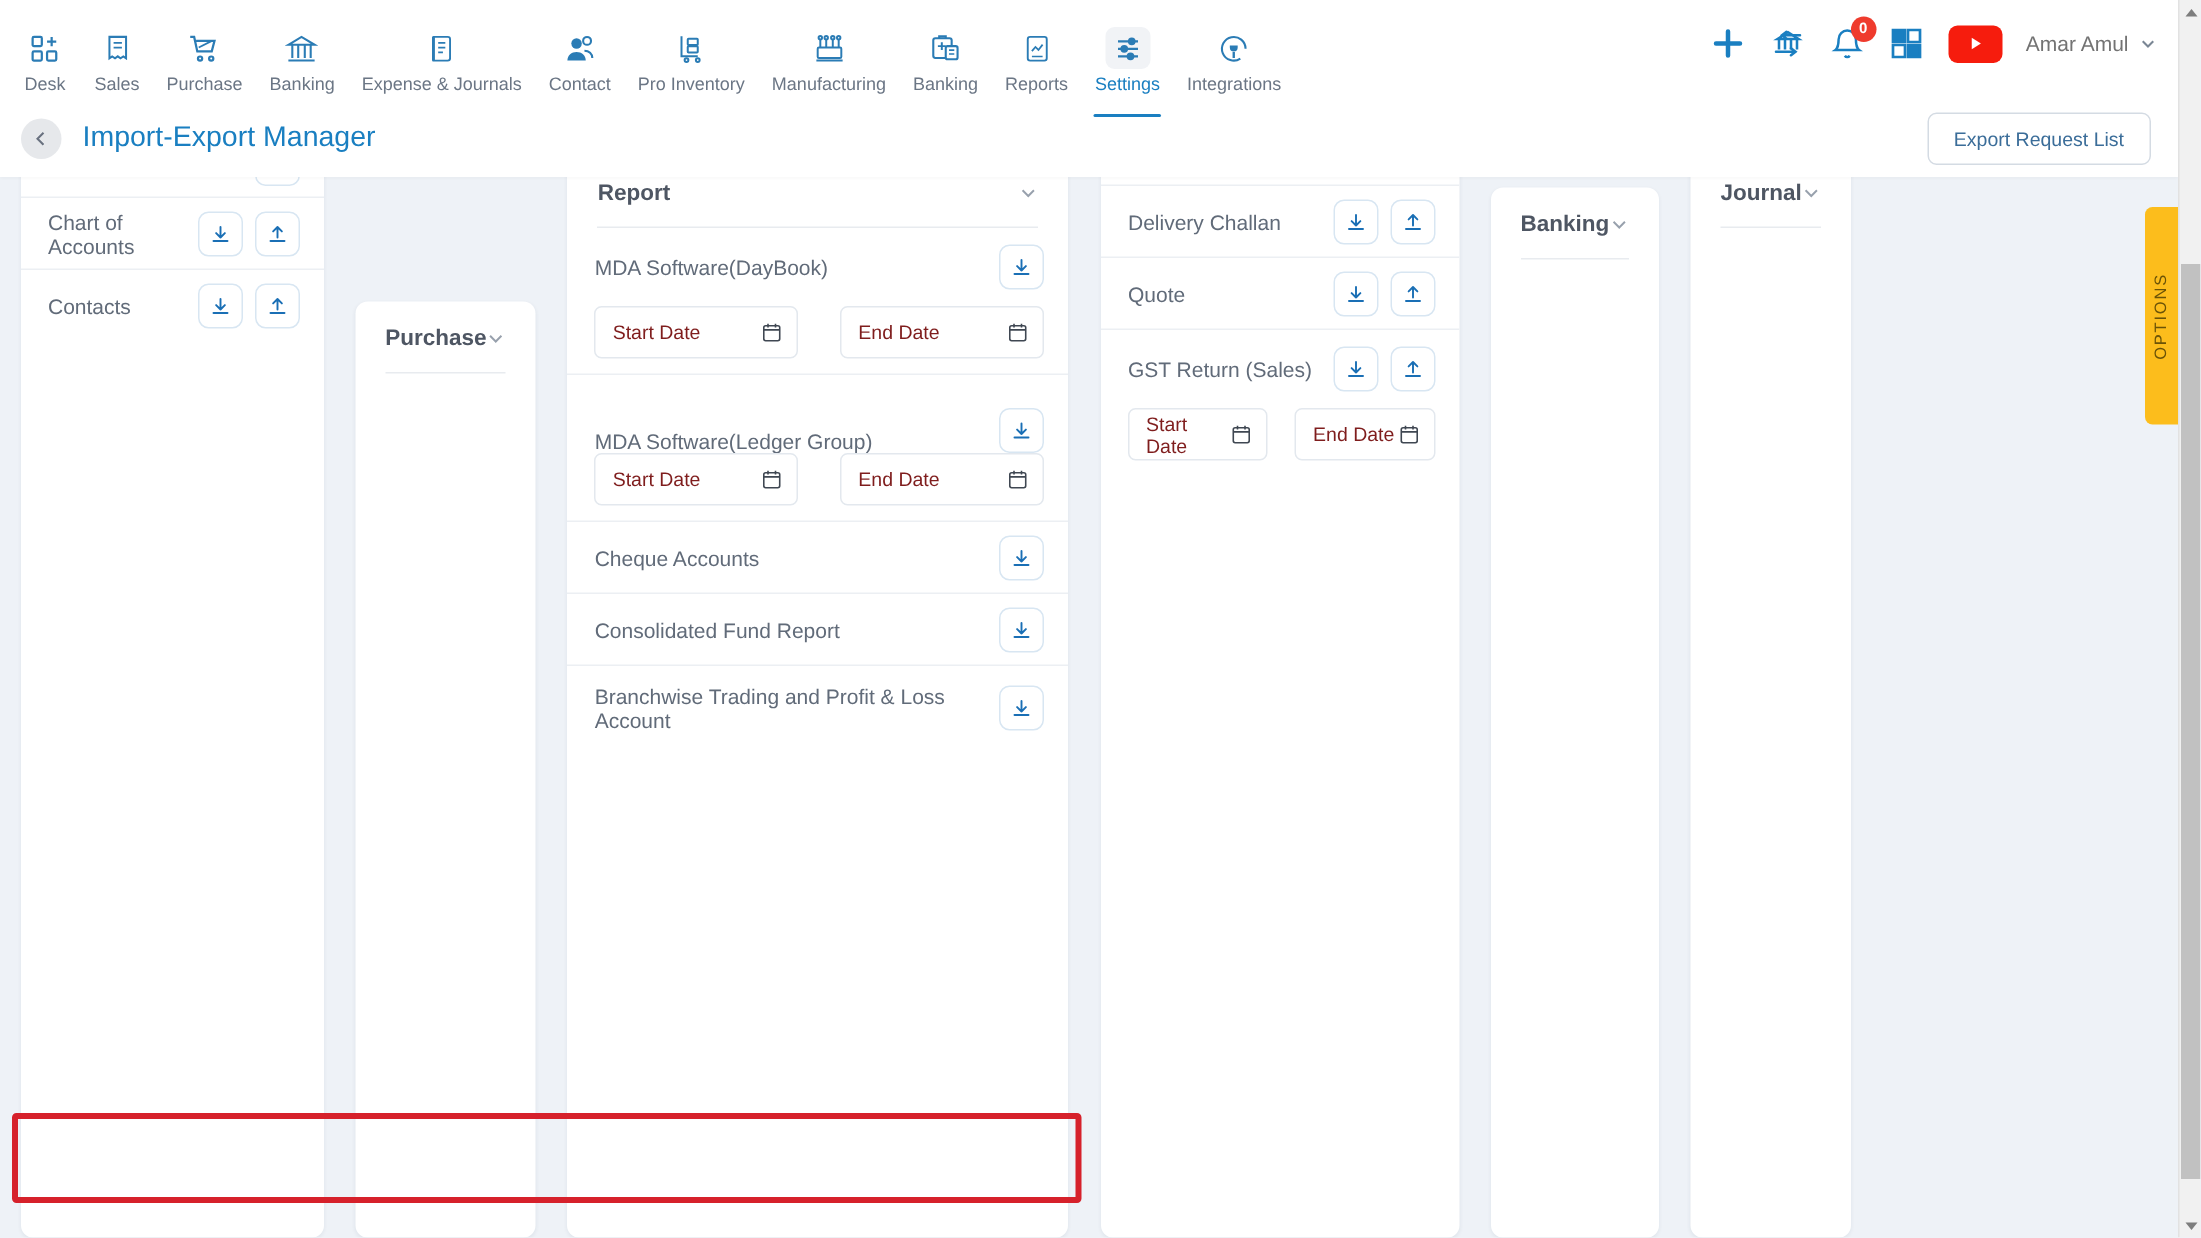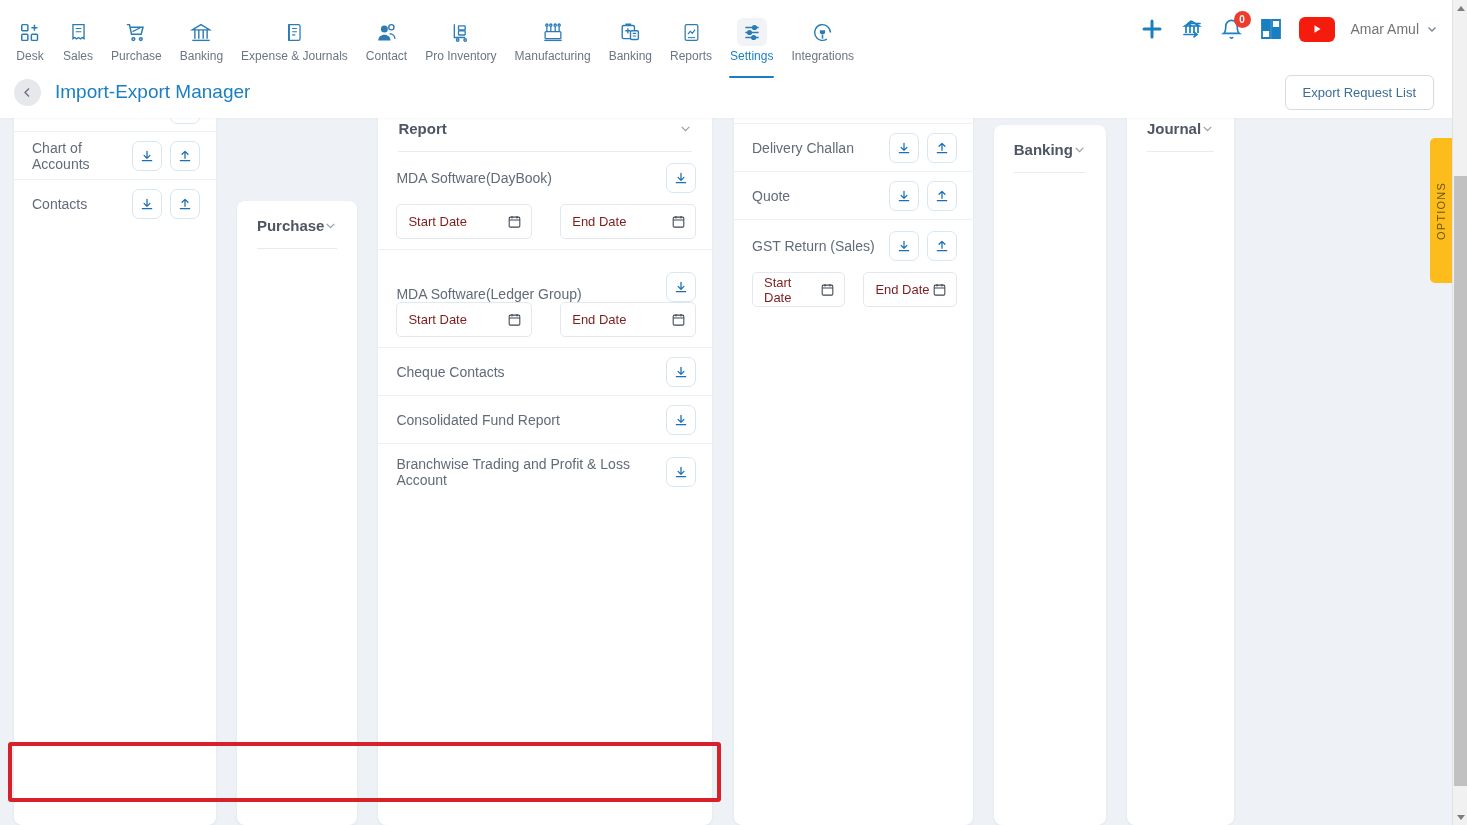--- a/index.html
+++ b/index.html
@@ -695,21 +695,21 @@
           <div class="date-field">
             <span class="date-ph">End Date</span>
             <svg width="15" height="15" viewBox="0 0 24 24" fill="none" stroke="#3f4752" stroke-width="1.7">
               <rect x="3.5" y="5" width="17" height="16" rx="2"></rect>
                 <path d="M3.5 9.5h17M8 3v4M16 3v4"></path>
             </svg>
           </div>
         </div>
 
         <div class="row">
-          <span class="row-label">Cheque Contacts</span>
+          <span class="row-label">Cheque Accounts</span>
           <span class="row-actions">
             <span class="icon-btn">
               <svg width="14" height="14" viewBox="0 0 24 24" fill="none" stroke="#1a6fb5" stroke-width="2.2" stroke-linecap="round" stroke-linejoin="round">
                 <path d="M12 4v12M7 11l5 5 5-5"></path>
                   <path d="M4 20h16"></path>
               </svg>
             </span>
           </span>
         </div>
 

